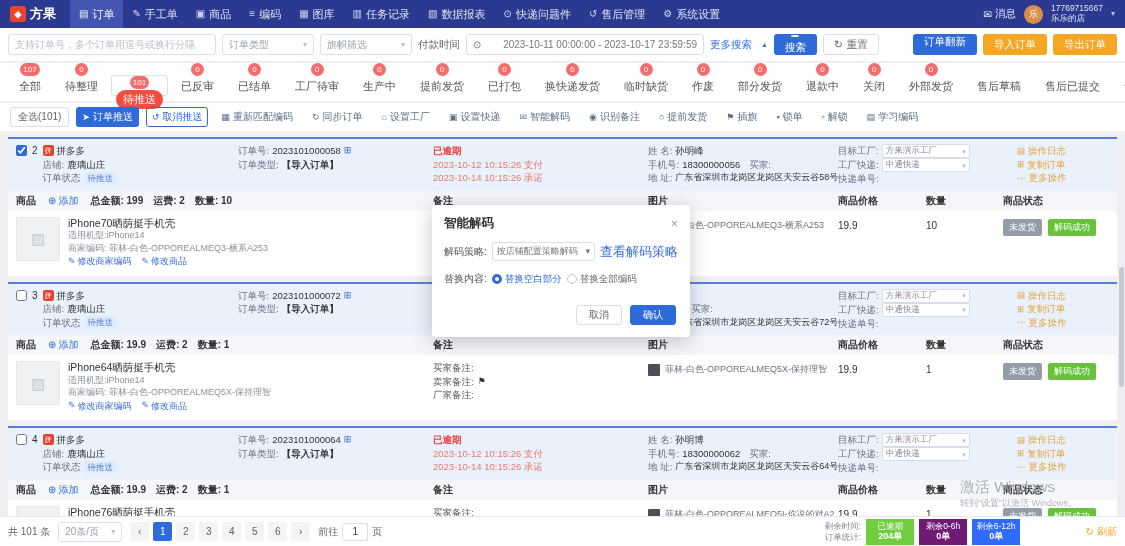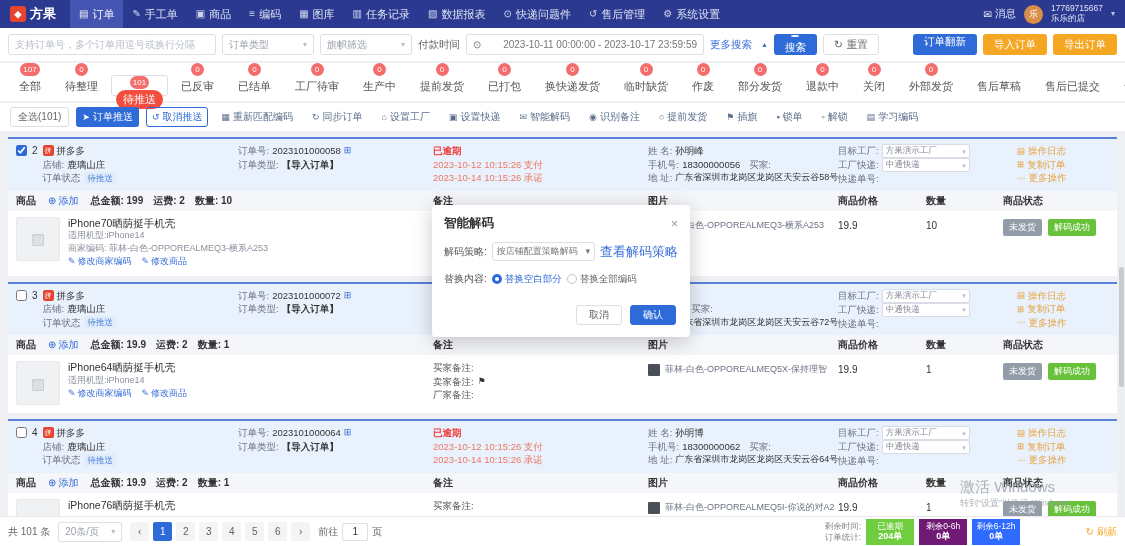--- a/index.html
+++ b/index.html
@@ -659,20 +659,21 @@
       <div>商品状态</div>
     </div>
     <div class="o-body">
       <div class="b1">
         <div class="thumb">
             <span class="ic">▨</span>
           </div>
         <div class="p-lines">
           <div class="pname">iPhone64晒荫挺手机壳</div>
           <div class="pgray">适用机型:iPhone14</div>
+          <div class="pgray"><span>商家编码:</span> <span>菲林-白色-OPPOREALMEQ5X-保持理智</span></div>
           <div class="plinks">
             <span class="plink">
                 <span class="ic">✎</span>
                 <span>修改商家编码</span>
               </span>
             <span class="plink">
                 <span class="ic">✎</span>
                 <span>修改商品</span>
               </span>
           </div>

